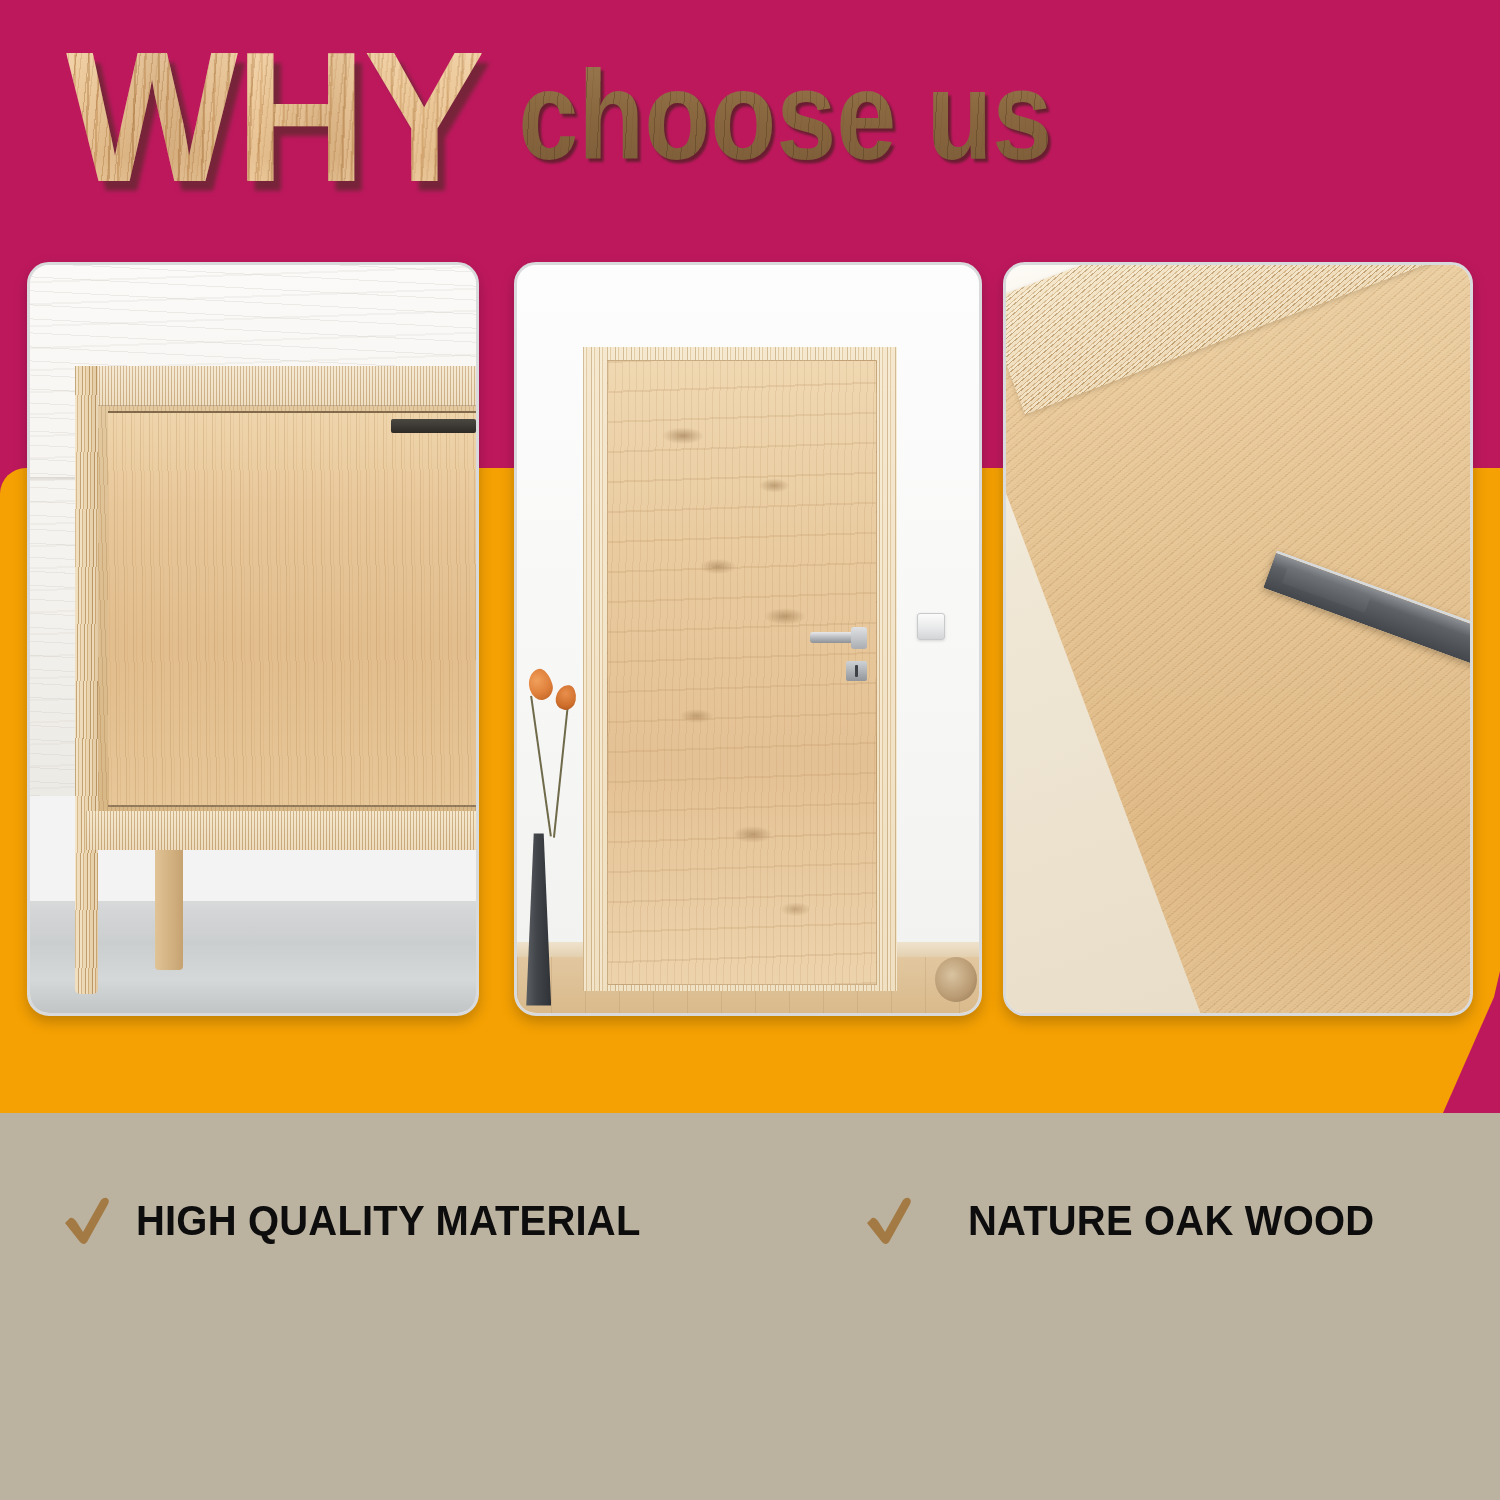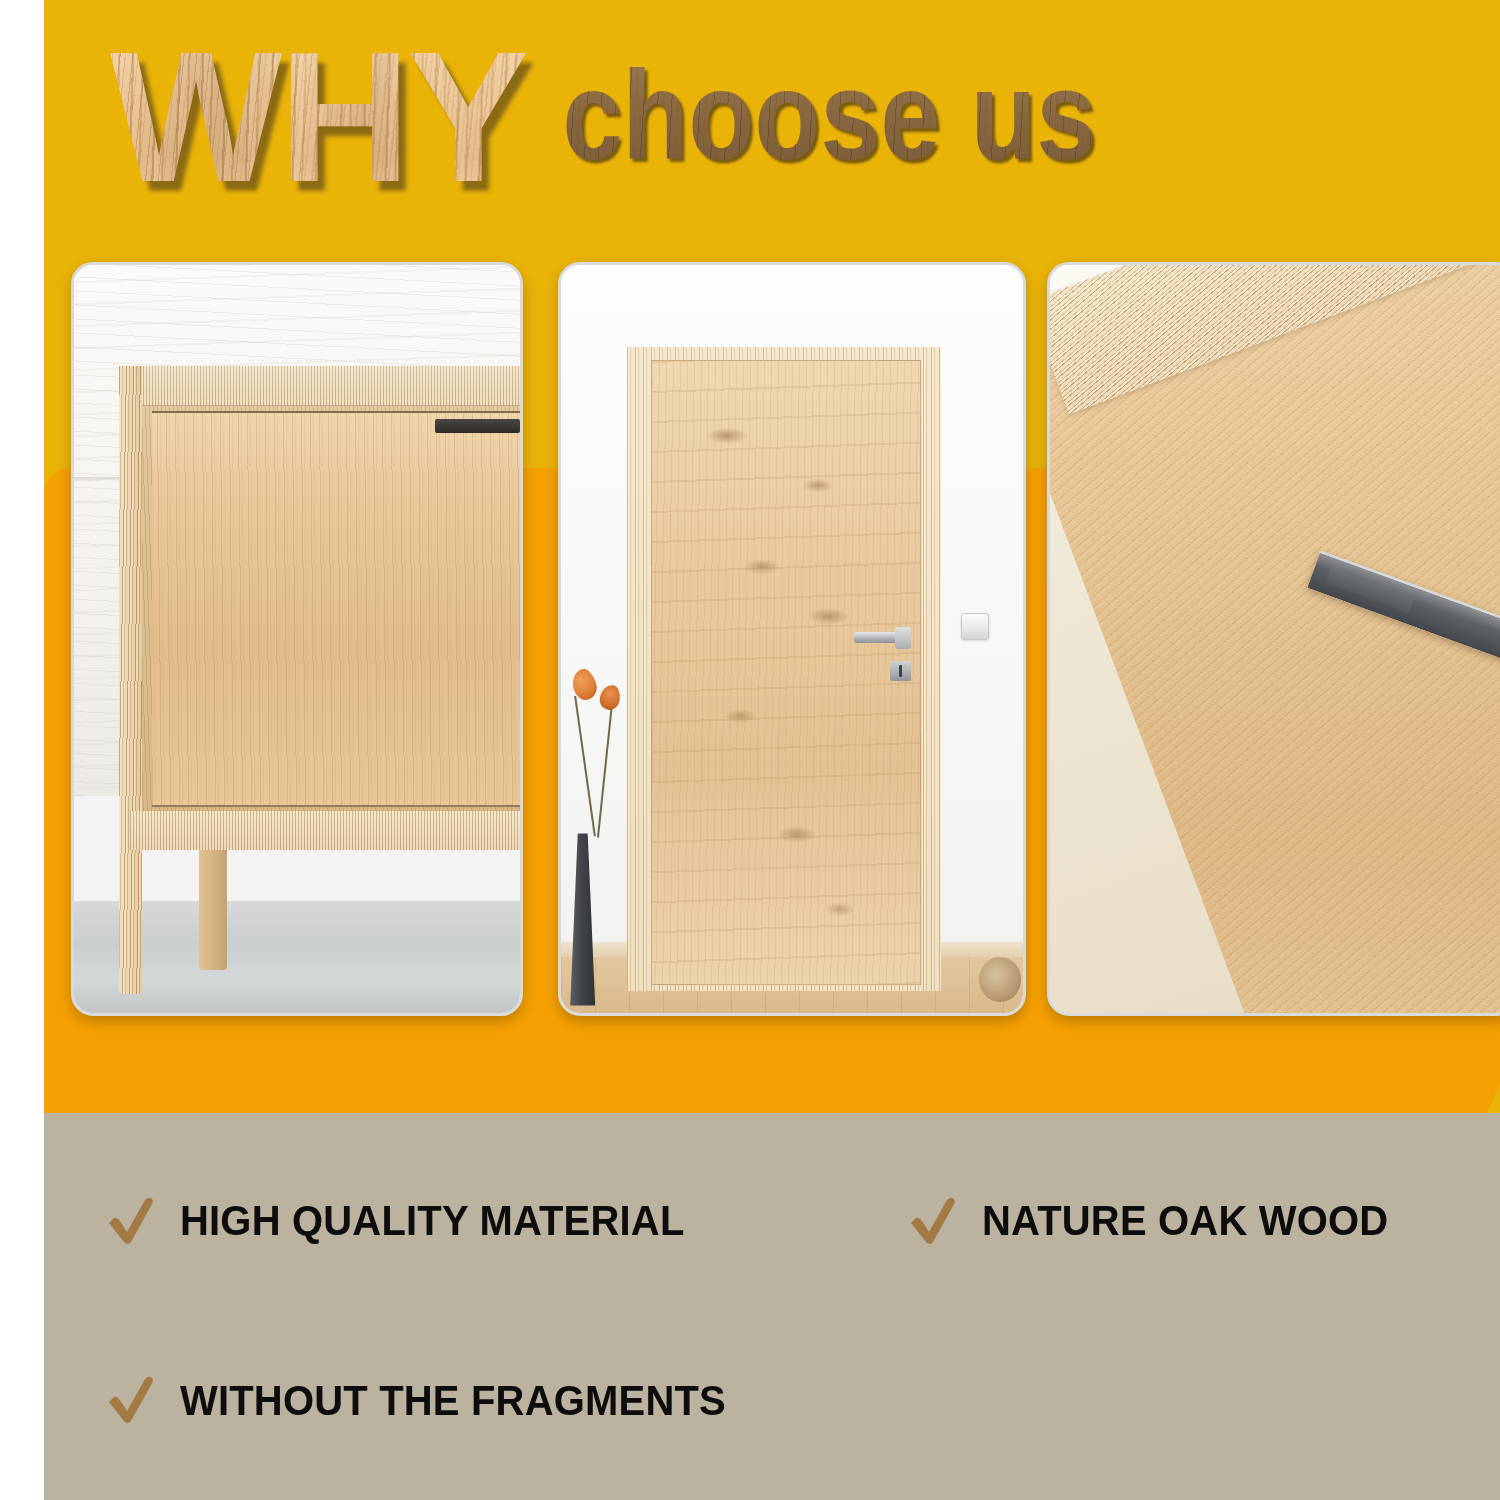--- a/index.html
+++ b/index.html
@@ -11,22 +11,21 @@
     width: 1500px;
     height: 1500px;
     position: relative;
     overflow: hidden;
     font-family: "Liberation Sans", sans-serif;
   }
 
   #page {
     position: absolute;
     inset: 0;
-    background: #eab308;
-    margin-left: 44px;
+    background: #be185d;
   }
 
   
   .headline {
     position: absolute;
     left: 0; top: 0;
     width: 1500px;
     height: 232px;
     display: flex;
     align-items: center;
@@ -462,21 +461,21 @@
     align-items: center;
     box-sizing: border-box;
     padding: 18px 0 10px 0;
   }
   .feature-item {
     display: flex;
     align-items: center;
     padding-left: 60px;
     box-sizing: border-box;
   }
-  .feature-item.col-right { padding-left: 82px; }
+  .feature-item.col-right { padding-left: 82px; gap: 30px; }
 
   .check-icon {
     width: 58px;
     height: 58px;
     flex: 0 0 58px;
     margin-right: 18px;
     display: block;
   }
   .feature-label {
     font-family: "Liberation Sans Narrow", "Liberation Sans", sans-serif;
@@ -557,23 +556,17 @@
       <span class="feature-label">HIGH QUALITY MATERIAL</span>
     </div>
 
     <div class="feature-item col-right">
       <svg class="check-icon" viewBox="0 0 58 58">
         <path d="M5 31 L10 26 Q13 25 16 29 L23 40 L41 8 Q45 4 48 7 Q50 9 47 14 L27 50 Q24 54 20 50 Z" fill="#A37A43"></path>
       </svg>
       <span class="feature-label">NATURE OAK WOOD</span>
     </div>
 
-    <div class="feature-item">
-      <svg class="check-icon" viewBox="0 0 58 58">
-        <path d="M5 31 L10 26 Q13 25 16 29 L23 40 L41 8 Q45 4 48 7 Q50 9 47 14 L27 50 Q24 54 20 50 Z" fill="#A37A43"></path>
-      </svg>
-      <span class="feature-label">WITHOUT THE FRAGMENTS</span>
-    </div>
 
 
   </div>
 
 </div>
 
 </body></html>

